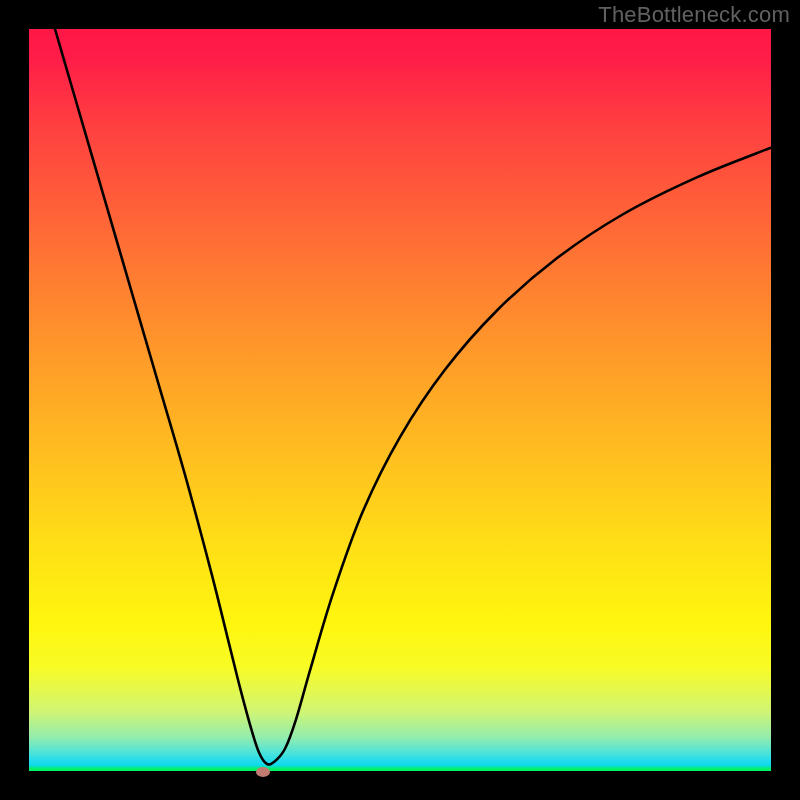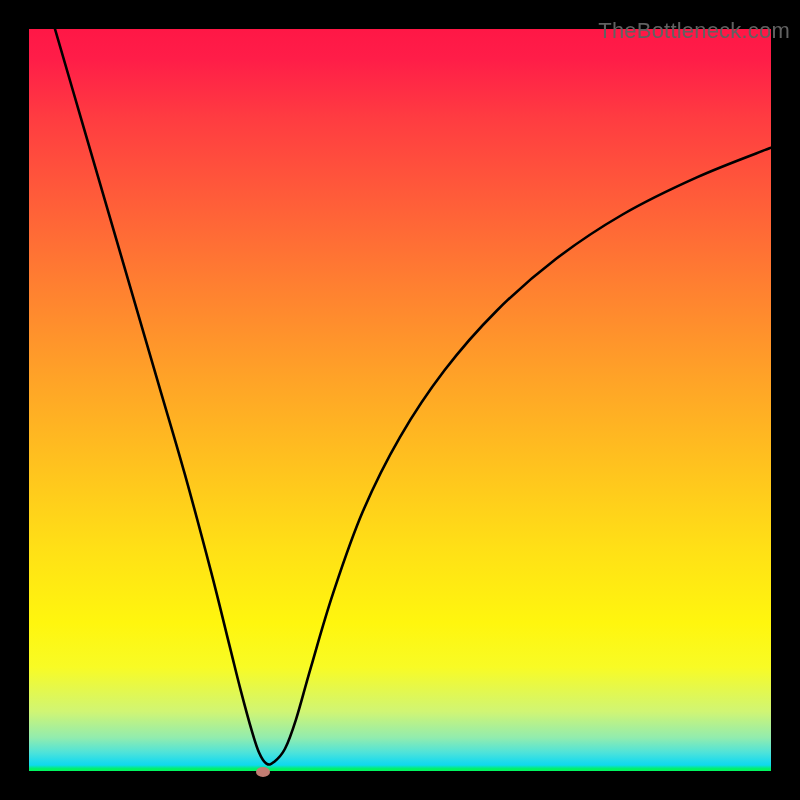--- a/index.html
+++ b/index.html
@@ -5,21 +5,21 @@
   * { margin: 0; padding: 0; box-sizing: border-box; }
   html, body { width: 800px; height: 800px; overflow: hidden; background: #000; }
   .container {
     position: relative;
     width: 800px;
     height: 800px;
     background: #000;
   }
   .watermark {
     position: absolute;
-    top: 18px;
+    top: 2px;
     right: 10px;
     color: #616161;
     font-family: Arial, Helvetica, sans-serif;
     font-size: 22px;
     font-weight: 500;
     letter-spacing: 0.2px;
     z-index: 10;
   }
   .plot-frame {
     position: absolute;

